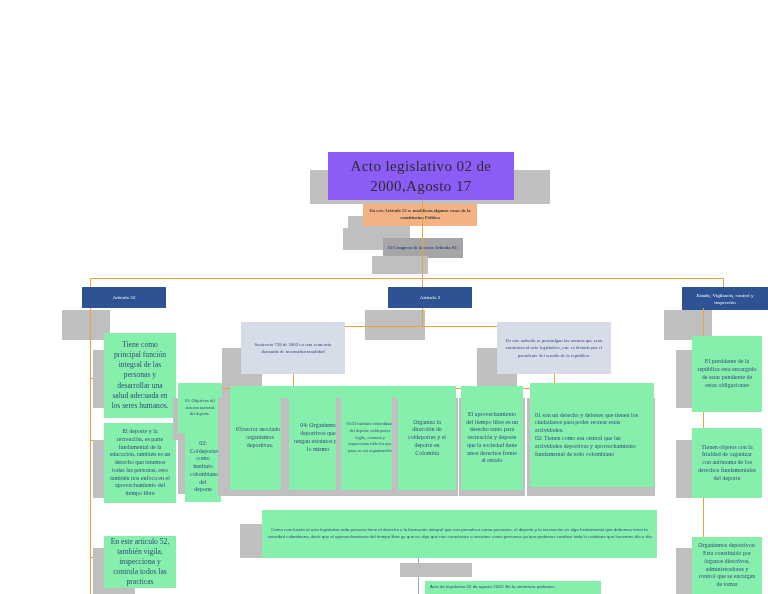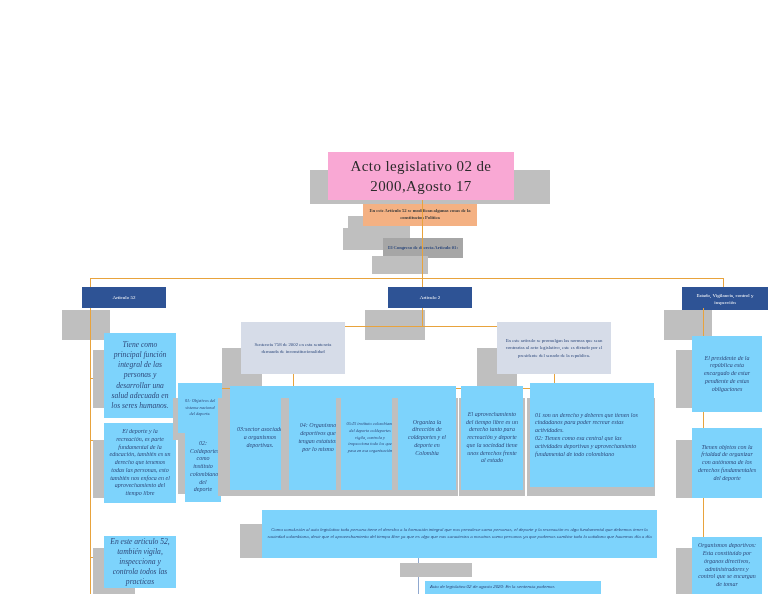--- a/index.html
+++ b/index.html
@@ -10,43 +10,43 @@
     overflow:hidden;
     position:relative;
   }
   #canvas{position:absolute;left:0;top:0;width:768px;height:594px;}
 
   
   .node{position:absolute;box-sizing:border-box;display:flex;align-items:center;justify-content:center;text-align:center;}
   .shadow{position:absolute;background:#bfbfbf;}
 
   .title-box{
-    background:#f9a8d4;color:#2b2b2b;
+    background:#8b5cf6;color:#2b2b2b;
     font-size:15px;line-height:1.35;letter-spacing:.4px;
     padding:4px 6px;
   }
   .peach-box{
     background:#F4B183;color:#3a3a3a;
     font-size:4.6px;line-height:1.45;padding:2px 4px;font-weight:bold;
   }
   .gray-box{
     background:#A6A6A6;color:#2f4a7c;
     font-size:4.6px;line-height:1.45;padding:2px 4px;font-weight:bold;
   }
   .blue-box{
     background:#2E5395;color:#ffffff;
     font-size:5px;line-height:1.4;padding:2px 4px;
   }
   .lightblue-box{
     background:#D6DCE8;color:#2f4a7c;
     font-size:4.8px;line-height:1.55;padding:3px 6px;
   }
   .green-box{
-    background:#7dd3fc;color:#2f4a7c;
-    font-size:7.6px;line-height:1.32;padding:3px 5px;font-style:italic;
+    background:#86efac;color:#2f4a7c;
+    font-size:7.6px;line-height:1.32;padding:3px 5px;
   }
   .green-box.small{font-size:6px;line-height:1.3;}
   .green-box.tiny{font-size:4.4px;line-height:1.5;}
   .green-box.left{text-align:left;align-items:flex-start;justify-content:flex-start;}
   .green-box.mid-left{text-align:left;}
 
   
   .ln{position:absolute;background:#E8A33D;}
   .lnh{height:1px;}
   .lnv{width:1px;}

